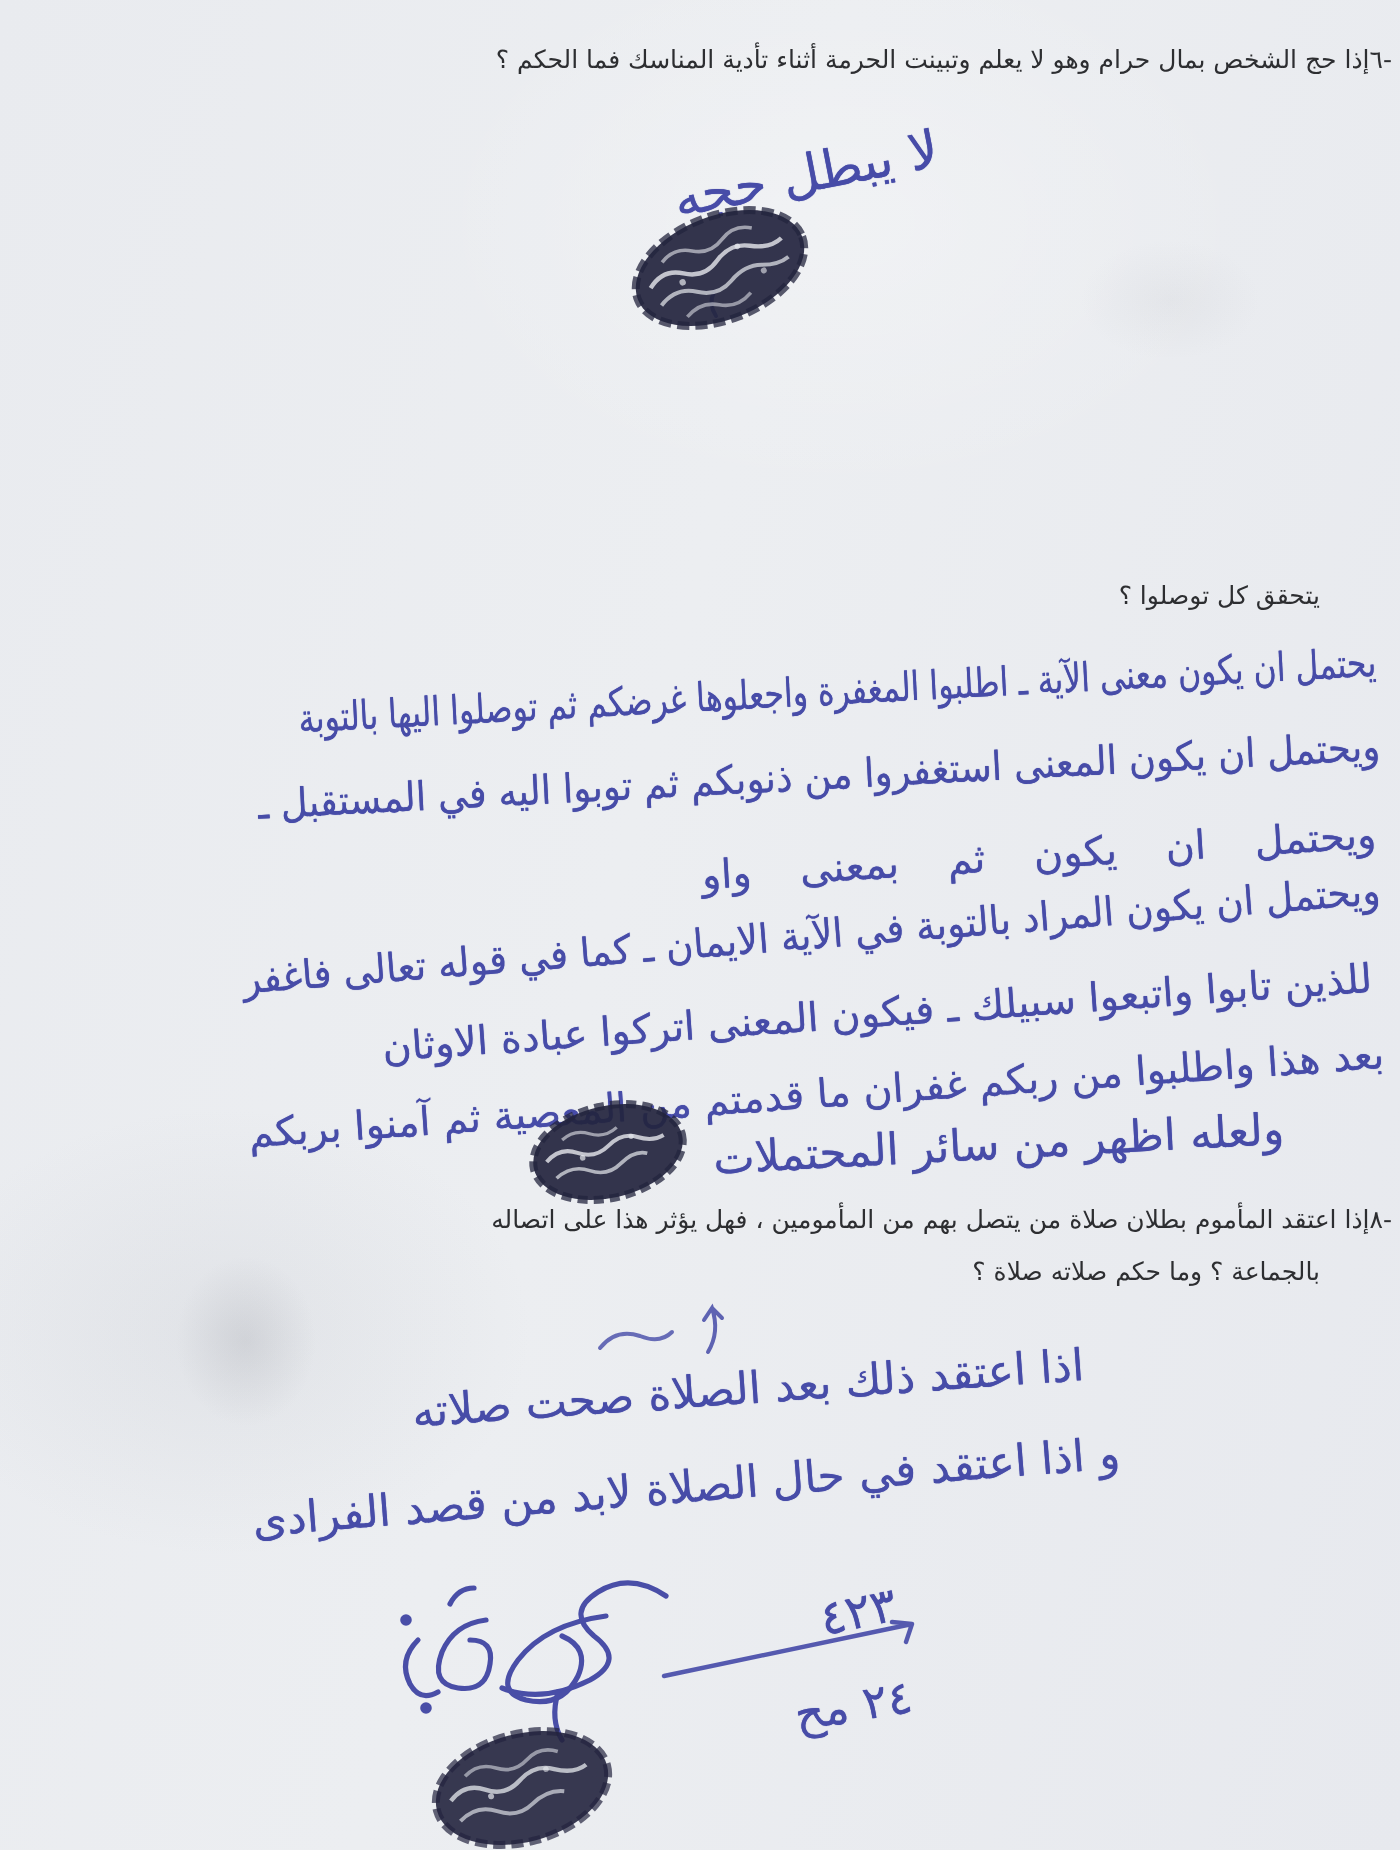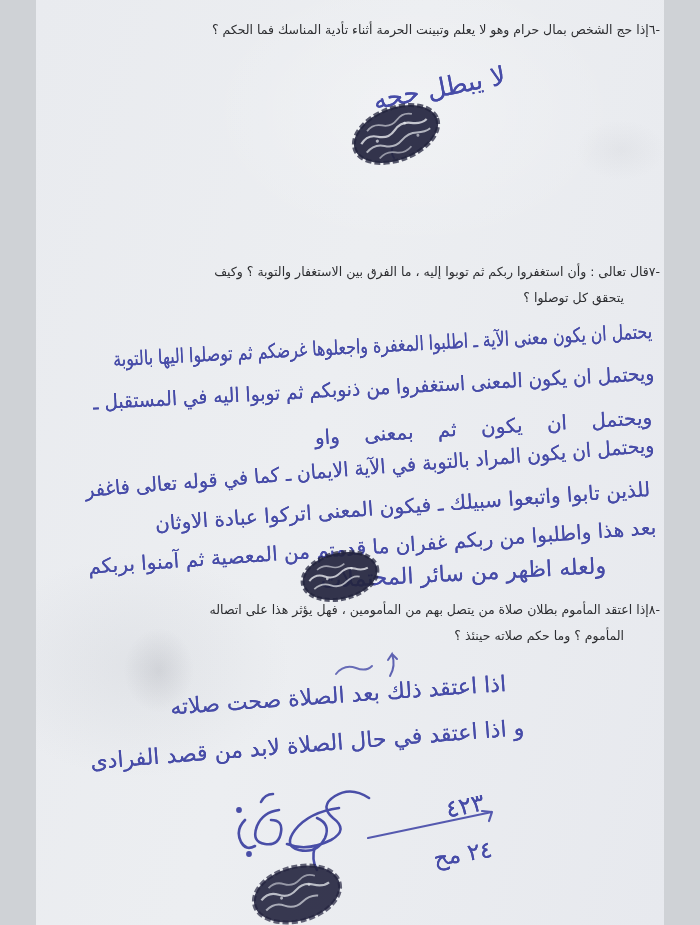--- a/index.html
+++ b/index.html
@@ -1,18 +1,18 @@
 <!DOCTYPE html>
 <html lang="ar"><head>
 <meta charset="utf-8">
 <style>
   html,body{margin:0;padding:0;background:#cfd2d6;}
   .scan-page{
     position:relative;
-    width:628px;height:925px;
+    width:700px;height:925px;
     margin:0 auto;
     overflow:hidden;
     background:
       radial-gradient(220px 160px at 16% 72%, rgba(160,165,175,.14), rgba(160,165,175,0) 70%),
       radial-gradient(300px 200px at 60% 12%, rgba(255,255,255,.25), rgba(255,255,255,0) 70%),
       linear-gradient(105deg, #e9ebef 0%, #eceef1 45%, #e7e9ee 100%);
     font-family:"DejaVu Sans", sans-serif;
   }
   .abs{position:absolute;}
   .print-line{
@@ -62,21 +62,20 @@
       <path d="M14 30 q9 -7 18 -1 t18 0 t18 -1 t16 2" stroke="#e7e9ee" stroke-width="2.2" fill="none" opacity=".8"></path>
       <path d="M16 40 q10 -6 19 0 t18 1 t17 -2 t14 1" stroke="#e7e9ee" stroke-width="2" fill="none" opacity=".7"></path>
       <path d="M24 20 q8 -5 16 0 t16 0 t16 0" stroke="#e7e9ee" stroke-width="1.8" fill="none" opacity=".6"></path>
       <path d="M26 50 q9 -5 17 0 t17 0" stroke="#e7e9ee" stroke-width="1.8" fill="none" opacity=".55"></path>
       <circle cx="30" cy="33" r="1.6" fill="#e7e9ee" opacity=".7"></circle>
       <circle cx="62" cy="26" r="1.4" fill="#e7e9ee" opacity=".7"></circle>
       <circle cx="70" cy="42" r="1.5" fill="#e7e9ee" opacity=".6"></circle>
     </g>
   </svg>
 
-  <div class="abs print-line" dir="rtl" style="top: 261px; right: 4px; left: 141px; white-space: nowrap; transform-origin: 100% 50%; transform: rotate(0deg) scaleX(1);">-٧قال تعالى : وأن استغفروا ربكم ثم توبوا إليه ، ما الفرق بين الاستغفار والتوبة ؟ وكيف</div>
   <div class="abs print-line" dir="rtl" style="top:287px;right:40px;left:141px;">يتحقق كل توصلوا ؟</div>
 
   <div class="abs hw hw-sm" dir="rtl" style="top: 316px; right: 12px; left: 148px; white-space: nowrap; transform-origin: 100% 50%; transform: rotate(-3deg) scaleX(0.789);">يحتمل ان يكون معنى الآية ـ اطلبوا المغفرة واجعلوها غرضكم ثم توصلوا اليها بالتوبة</div>
   <div class="abs hw hw-sm" dir="rtl" style="top: 358px; right: 10px; left: 128px; white-space: nowrap; transform-origin: 100% 50%; transform: rotate(-3deg) scaleX(0.929);">ويحتمل ان يكون المعنى استغفروا من ذنوبكم ثم توبوا اليه في المستقبل ـ</div>
   <div class="abs hw hw-sm spread" dir="rtl" style="top: 402px; right: 12px; left: 175px; white-space: nowrap; transform-origin: 100% 50%; transform: rotate(-3.5deg) scaleX(1);">ويحتمل ان يكون ثم بمعنى واو</div>
   <div class="abs hw hw-sm" dir="rtl" style="top: 430px; right: 10px; left: 120px; white-space: nowrap; transform-origin: 100% 50%; transform: rotate(-4.5deg) scaleX(0.941);">ويحتمل ان يكون المراد بالتوبة في الآية الايمان ـ كما في قوله تعالى فاغفر</div>
   <div class="abs hw hw-sm" dir="rtl" style="top: 474px; right: 14px; left: 140px; white-space: nowrap; transform-origin: 100% 50%; transform: rotate(-4deg) scaleX(1);">للذين تابوا واتبعوا سبيلك ـ فيكون المعنى اتركوا عبادة الاوثان</div>
   <div class="abs hw hw-sm" dir="rtl" style="top: 512px; right: 8px; left: 122px; white-space: nowrap; transform-origin: 100% 50%; transform: rotate(-4deg) scaleX(1);">بعد هذا واطلبوا من ربكم غفران ما قدمتم من المعصية ثم آمنوا بربكم</div>
   <div class="abs hw hw-md" dir="rtl" style="top: 550px; right: 58px; left: 348px; white-space: nowrap; transform-origin: 100% 50%; transform: rotate(-3deg) scaleX(1);">ولعله اظهر من سائر المحتملات</div>
 
@@ -86,21 +85,21 @@
       <ellipse cx="43" cy="29" rx="38" ry="23" fill="none" stroke="#23243e" stroke-width="4" stroke-dasharray="5 3" opacity=".75"></ellipse>
       <path d="M12 27 q8 -6 16 -1 t16 0 t15 -1 t13 2" stroke="#e7e9ee" stroke-width="2" fill="none" opacity=".8"></path>
       <path d="M15 36 q9 -5 17 0 t16 0 t14 -2" stroke="#e7e9ee" stroke-width="1.8" fill="none" opacity=".7"></path>
       <path d="M22 18 q7 -4 14 0 t14 0" stroke="#e7e9ee" stroke-width="1.6" fill="none" opacity=".6"></path>
       <circle cx="30" cy="29" r="1.4" fill="#e7e9ee" opacity=".7"></circle>
       <circle cx="56" cy="24" r="1.3" fill="#e7e9ee" opacity=".65"></circle>
     </g>
   </svg>
 
   <div class="abs print-line" dir="rtl" style="top: 599px; right: 4px; left: 141px; white-space: nowrap; transform-origin: 100% 50%; transform: rotate(0deg) scaleX(1);">-٨إذا اعتقد المأموم بطلان صلاة من يتصل بهم من المأمومين ، فهل يؤثر هذا على اتصاله</div>
-  <div class="abs print-line" dir="rtl" style="top:625px;right:40px;left:141px;">المأموم ؟ وما حكم صلاته حينئذ ؟</div>
+  <div class="abs print-line" dir="rtl" style="top:625px;right:40px;left:141px;">بالجماعة ؟ وما حكم صلاته صلاة ؟</div>
 
   <svg class="stamp-svg" style="left:296px;top:648px;" width="70" height="34">
     <path d="M4 26 q8 -10 20 -6 q10 4 16 -2" stroke="#3b40a3" stroke-width="2" fill="none" stroke-linecap="round" opacity=".75"></path>
     <path d="M58 28 q6 -10 2 -22 l-4 6 m4 -6 l5 5" stroke="#3b40a3" stroke-width="2" fill="none" stroke-linecap="round" opacity=".8"></path>
   </svg>
 
   <div class="abs hw hw-md" dir="rtl" style="top: 668px; right: 158px; left: 117px; white-space: nowrap; transform-origin: 100% 50%; transform: rotate(-4deg) scaleX(1);">اذا اعتقد ذلك بعد الصلاة صحت صلاته</div>
   <div class="abs hw hw-md" dir="rtl" style="top: 712px; right: 140px; left: 97px; white-space: nowrap; transform-origin: 100% 50%; transform: rotate(-4.5deg) scaleX(1);">و اذا اعتقد في حال الصلاة لابد من قصد الفرادى</div>
 
   <div class="abs hw" dir="rtl" style="top:788px;left:348px;width:100px;font-size:24px;letter-spacing:10px;transform:rotate(-12deg);transform-origin:right center;">٤٢٣</div>

